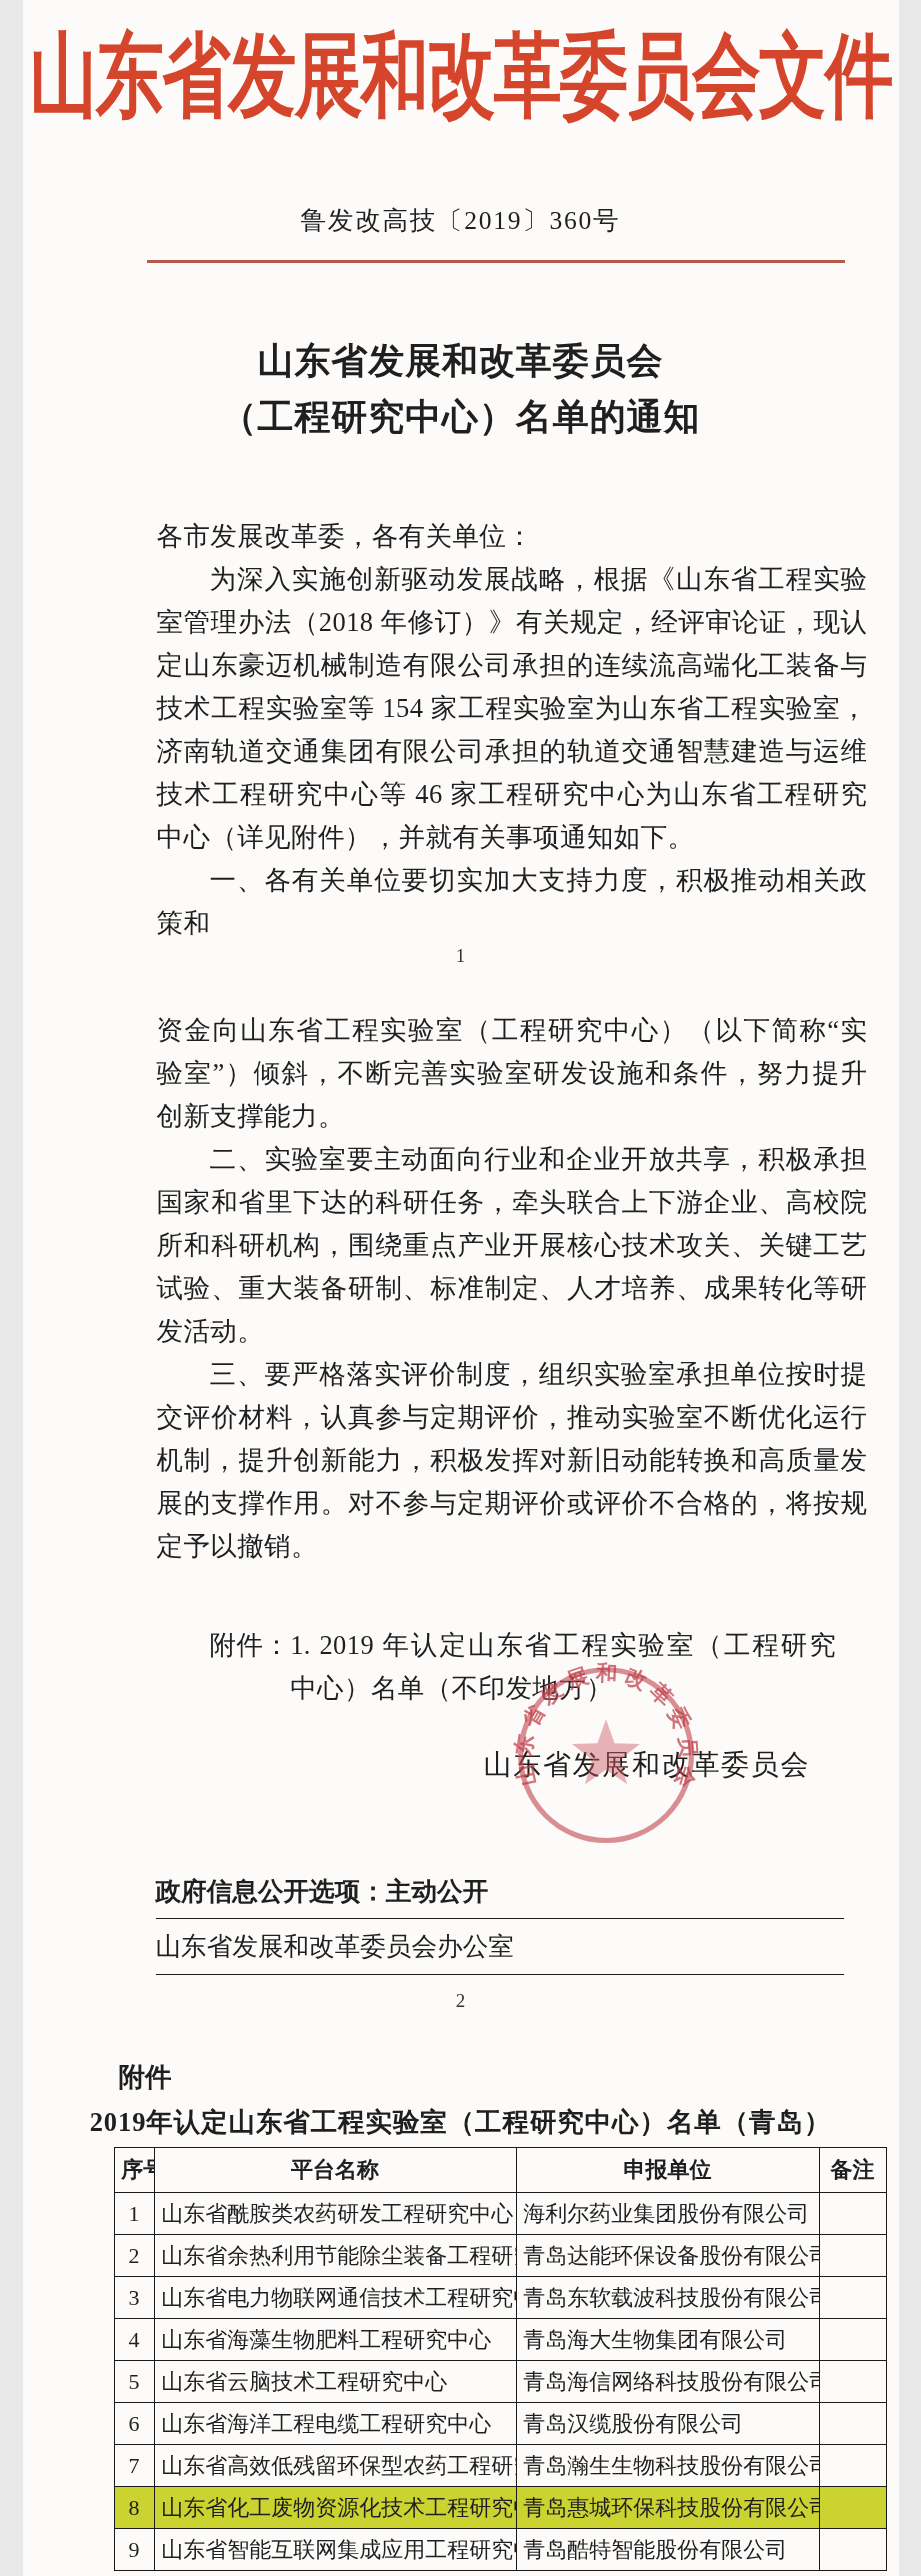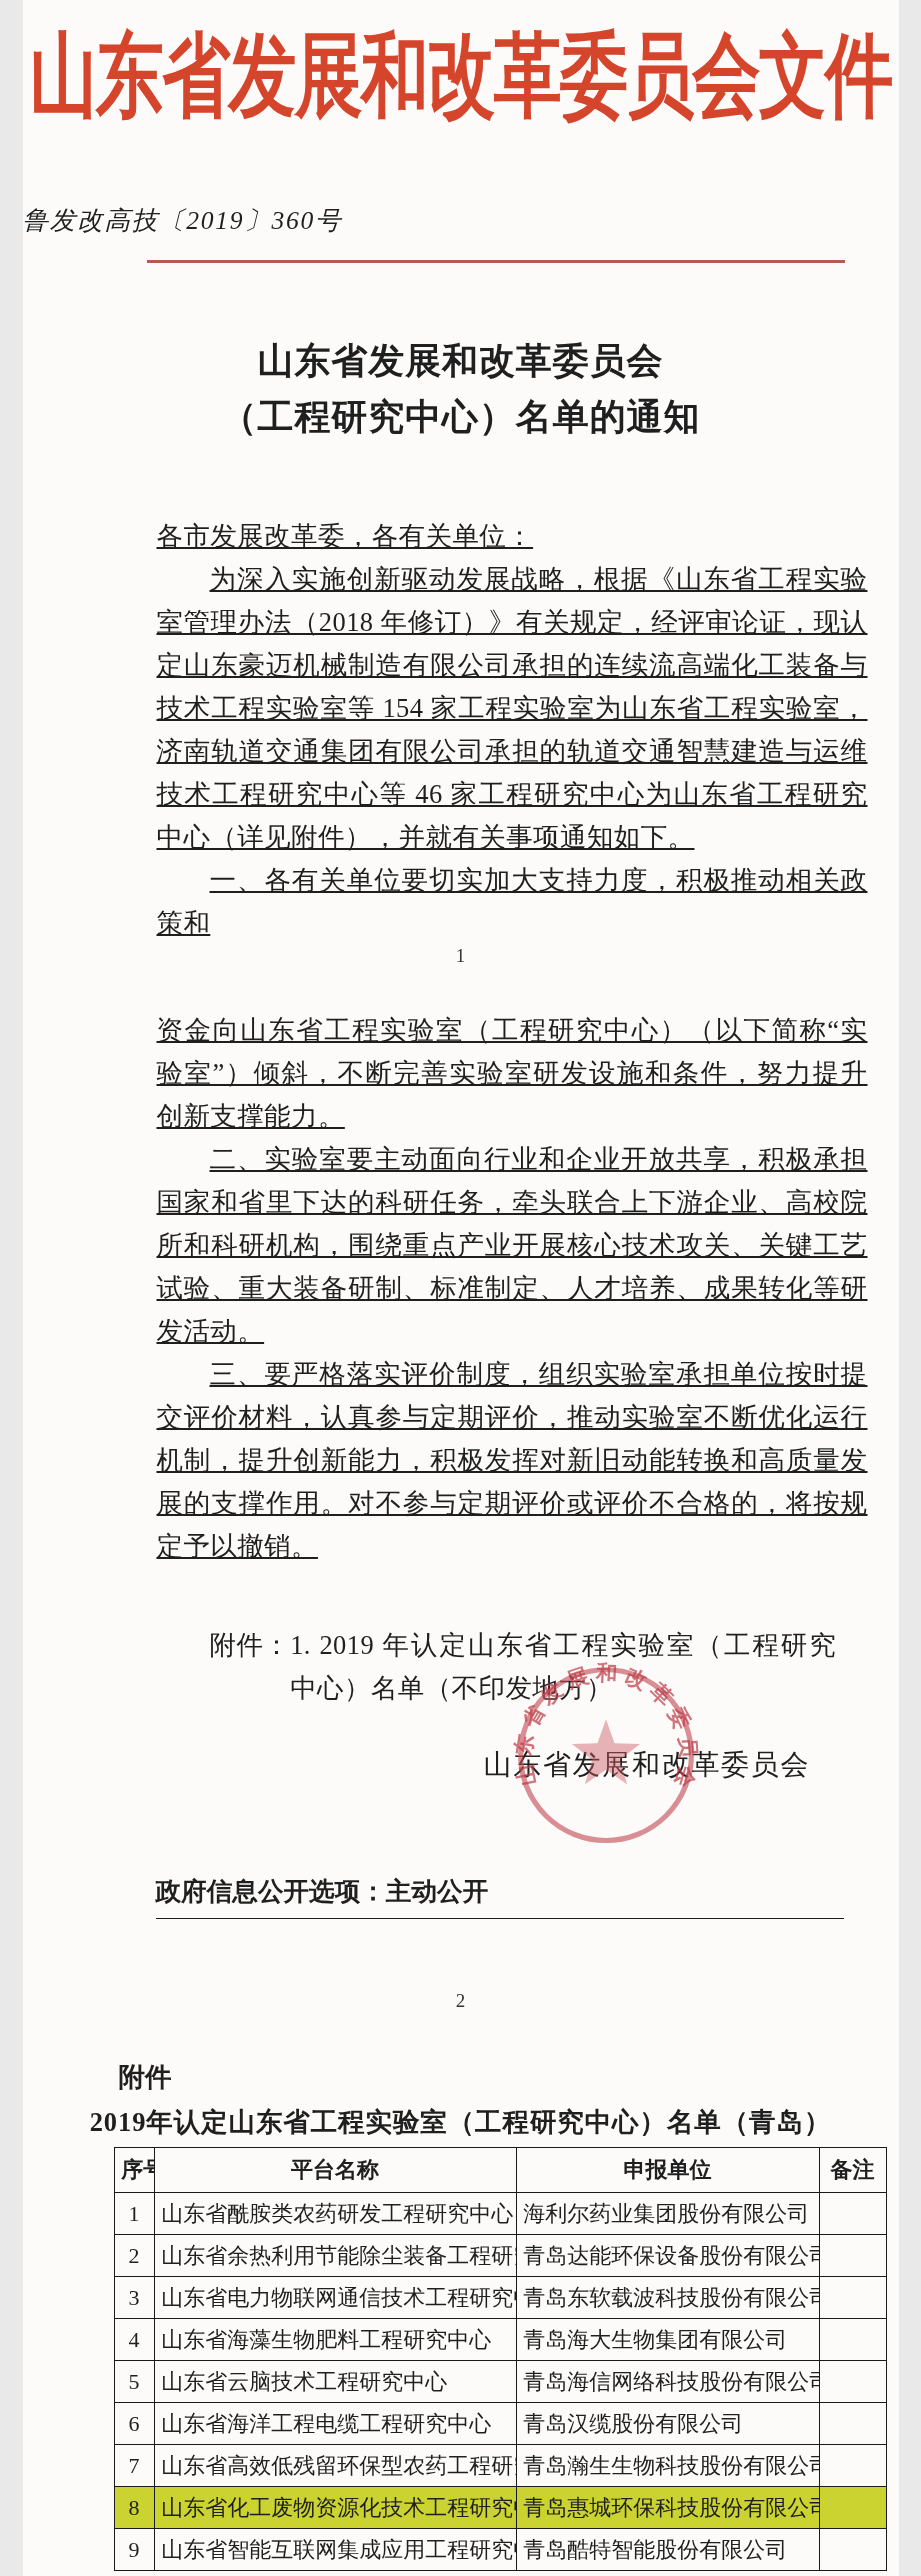--- a/index.html
+++ b/index.html
@@ -18,24 +18,23 @@
     text-align:center;
     font-size:68px;font-weight:bold;
     letter-spacing:-1.7px;
     transform:scaleY(1.35);
     transform-origin:top center;
     color:#d4452c;
     white-space:nowrap;
   }
   .doc-number{
     position:absolute;top:203px;left:0;right:0;
-    text-align:left;
+    text-align:center;
     font-size:25.6px;
     letter-spacing:1.7px;
-    font-style:italic;
   }
   .red-rule{
     position:absolute;top:260px;left:124px;width:698px;height:2.6px;
     background:#b65b4b;
   }
   
   .notice-title{
     position:absolute;top:333px;left:0;right:0;
     text-align:center;
     font-weight:bold;
@@ -43,21 +42,21 @@
     line-height:56px;
     letter-spacing:0.9px;
   }
   
   .body-block{
     position:absolute;left:134px;width:711px;
     font-size:26.5px;line-height:43px;
     text-align:justify;
     letter-spacing:0.4px;
   }
-  .body-p{margin:0;text-decoration:underline;}
+  .body-p{margin:0;}
   .body-p.indent{text-indent:2em;}
   .page-num{
     position:absolute;left:0;right:0;
     text-align:center;
     font-size:19px;color:#333;
   }
   
   .attach{
     display:flex;
     margin-top:56px;
@@ -165,20 +164,21 @@
     </defs>
     <circle cx="110" cy="115" r="100" fill="none" stroke="rgba(196,74,84,0.62)" stroke-width="6"></circle>
     <polygon points="110,73 120,101.2 149.9,102 126.2,120.3 134.7,149 110,132 85.3,149 93.8,120.3 70.1,102 100,101.2" fill="rgba(203,88,98,0.45)"></polygon>
     <text font-size="25" fill="rgba(190,62,74,0.72)" letter-spacing="7" font-weight="bold">
       <textPath href="#sealArc" startOffset="4">山东省发展和改革委员会</textPath>
     </text>
   </svg>
 
   <div class="footer">
     <div class="footer-disclosure">政府信息公开选项：主动公开</div>
+    <div class="footer-office">山东省发展和改革委员会办公室</div>
   </div>
   <div class="page-num" style="top:1990px;">2</div>
 
   <div class="attach-page-label">附件</div>
   <div class="table-title">2019年认定山东省工程实验室（工程研究中心）名单（青岛）</div>
 
   <table class="lab-table">
     <colgroup>
       <col class="col-no">
         <col class="col-platform">

